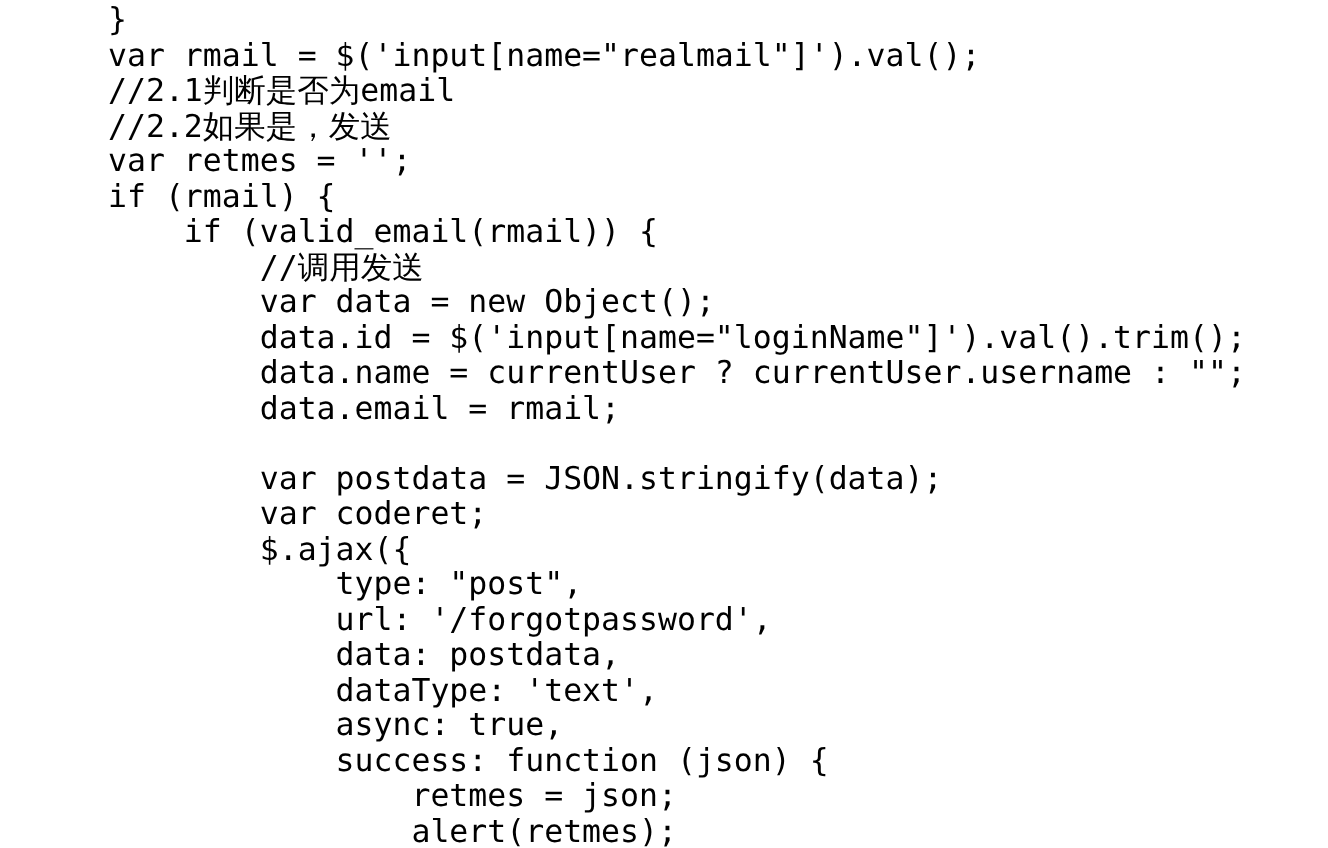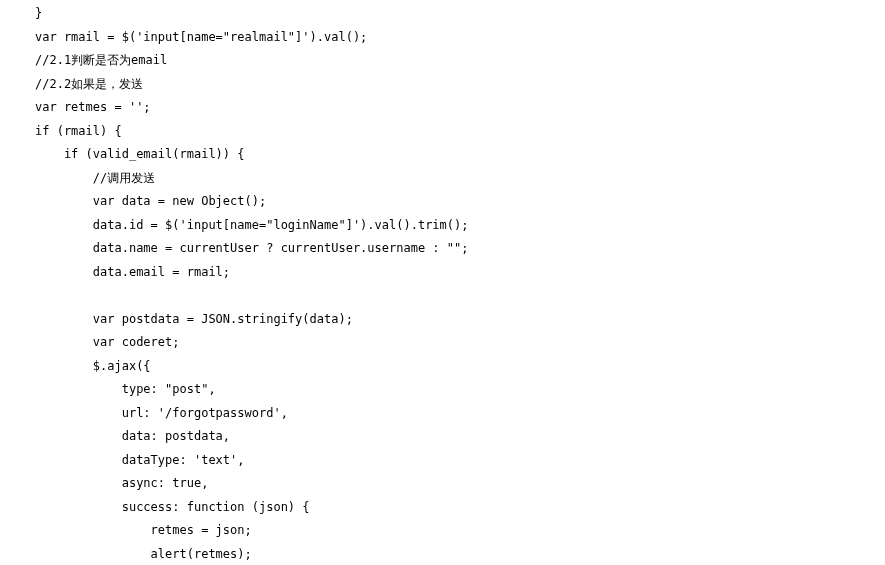--- a/index.html
+++ b/index.html
@@ -5,25 +5,25 @@
   html, body {
     margin: 0;
     padding: 0;
     background: #ffffff;
     width: 885px;
     height: 565px;
     overflow: hidden;
   }
   .code {
     font-family: "SimSun", "NSimSun", "MS Song", monospace;
-    font-size: 12px;
+    font-size: 21px;
     line-height: 23.5px;
     white-space: pre;
     color: #000000;
-    padding-left: 35px;
+    padding-left: 72px;
     padding-top: 2px;
     letter-spacing: 0px;
   }
 </style>
 </head>
 <body>
 
 <div class="code"><span>}</span>
 <span>var rmail = $('input[name="realmail"]').val();</span>
 <span>//2.1判断是否为email</span>

